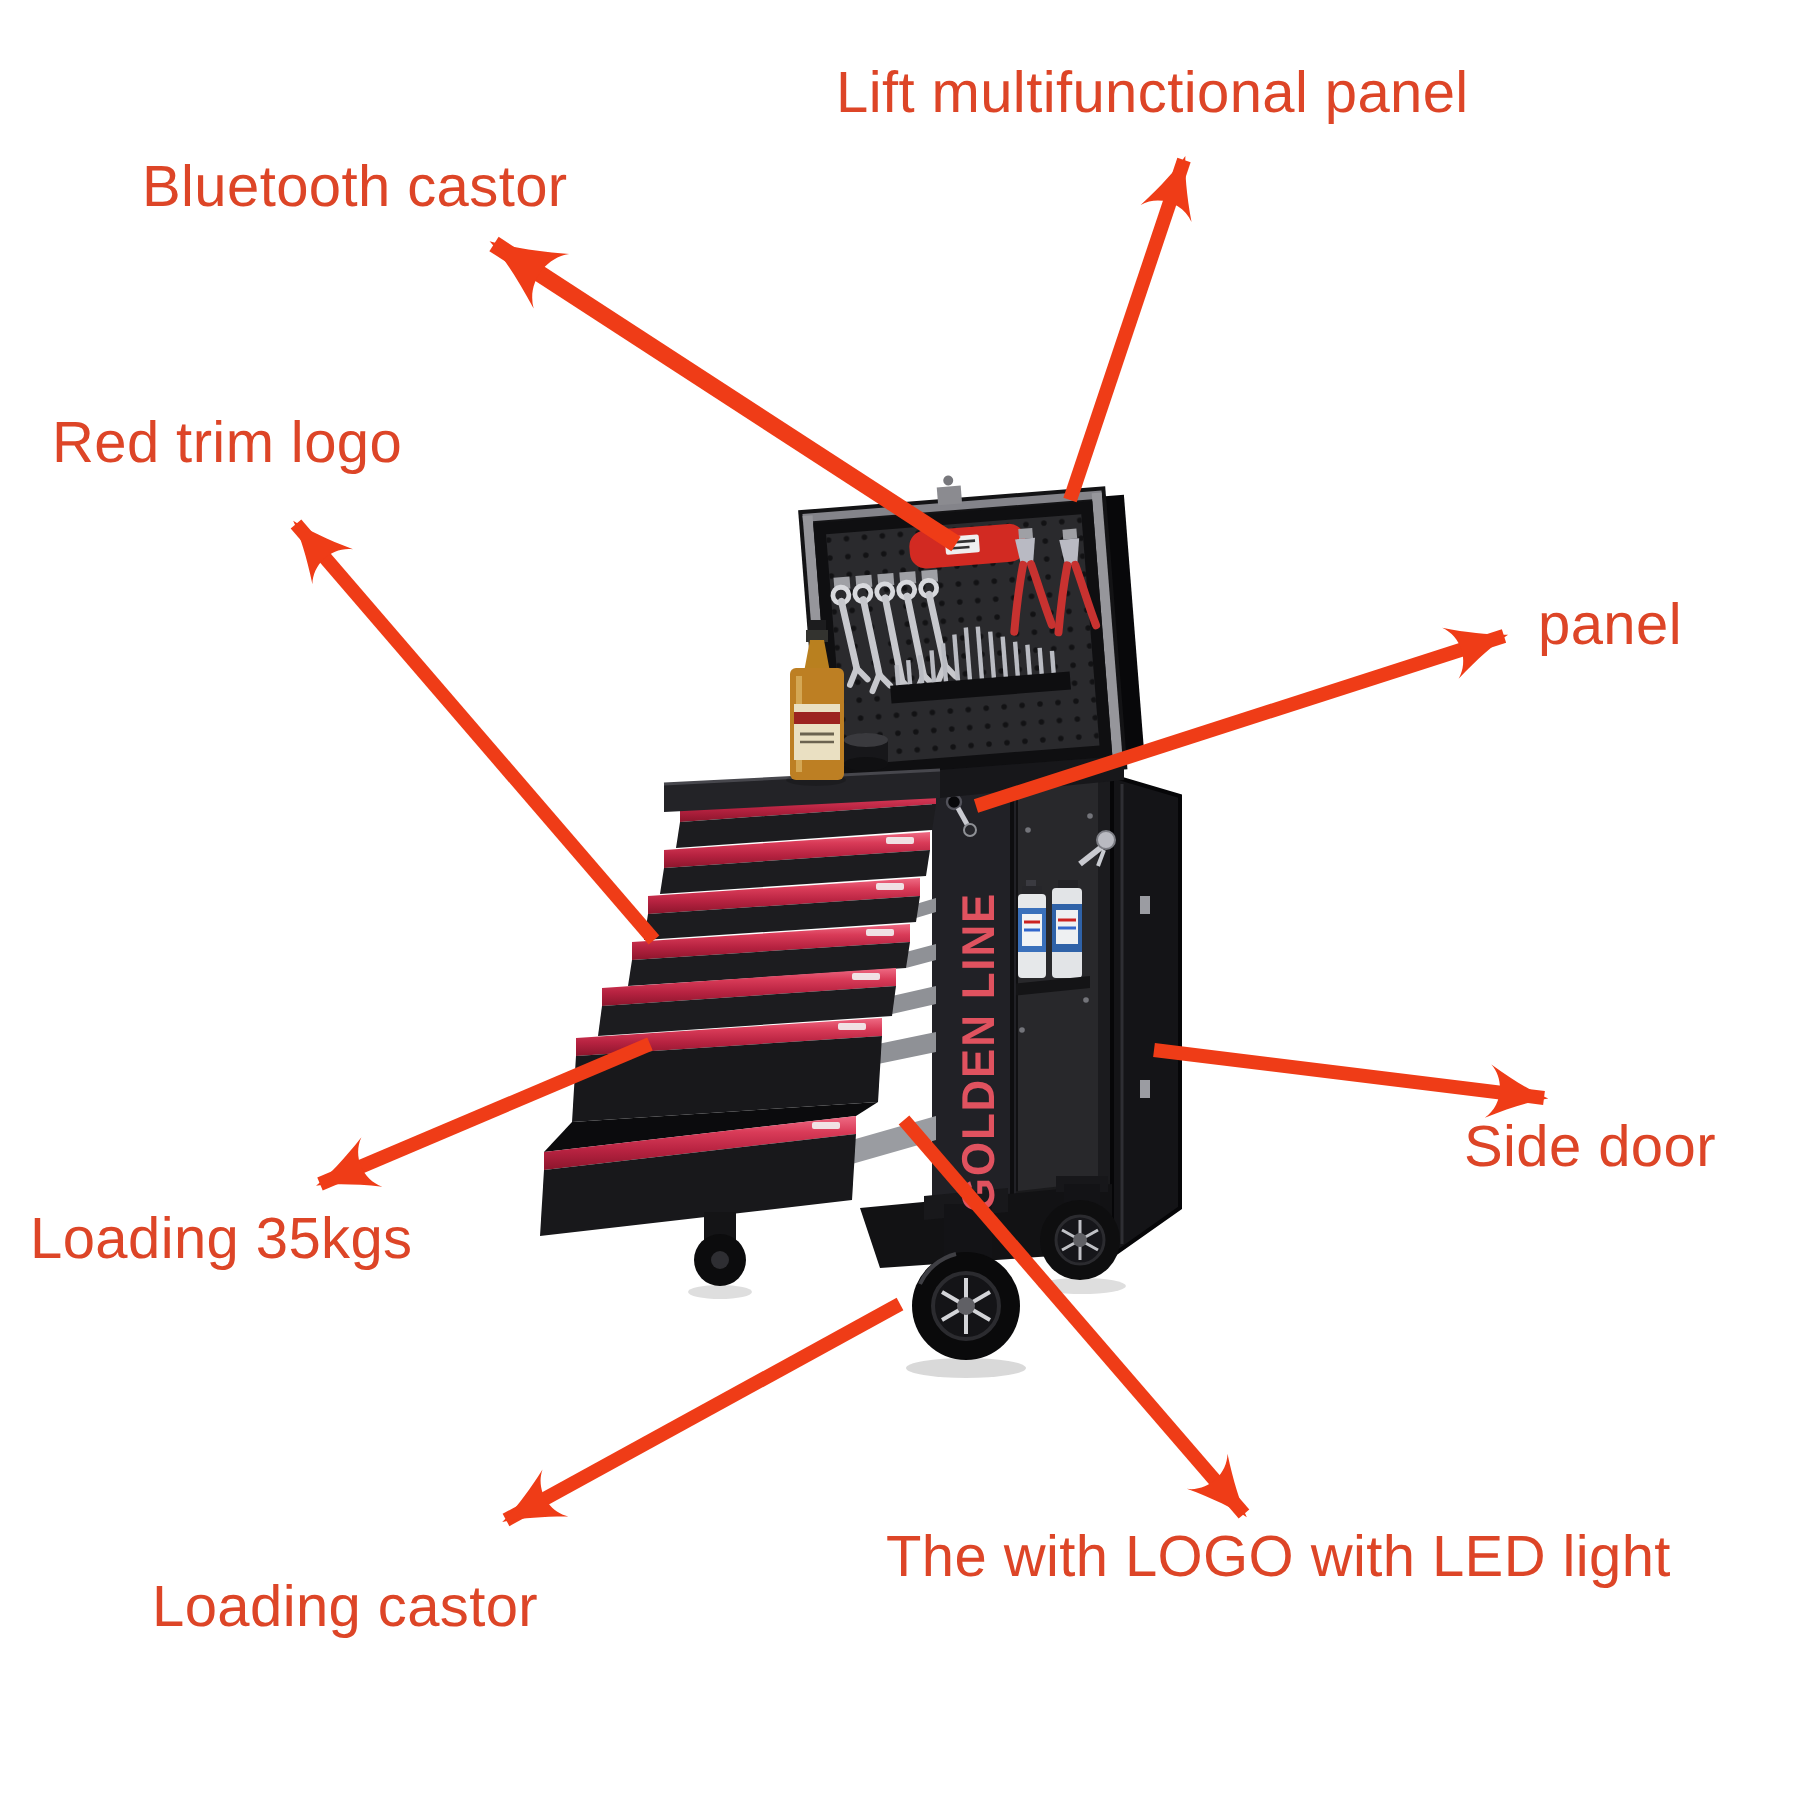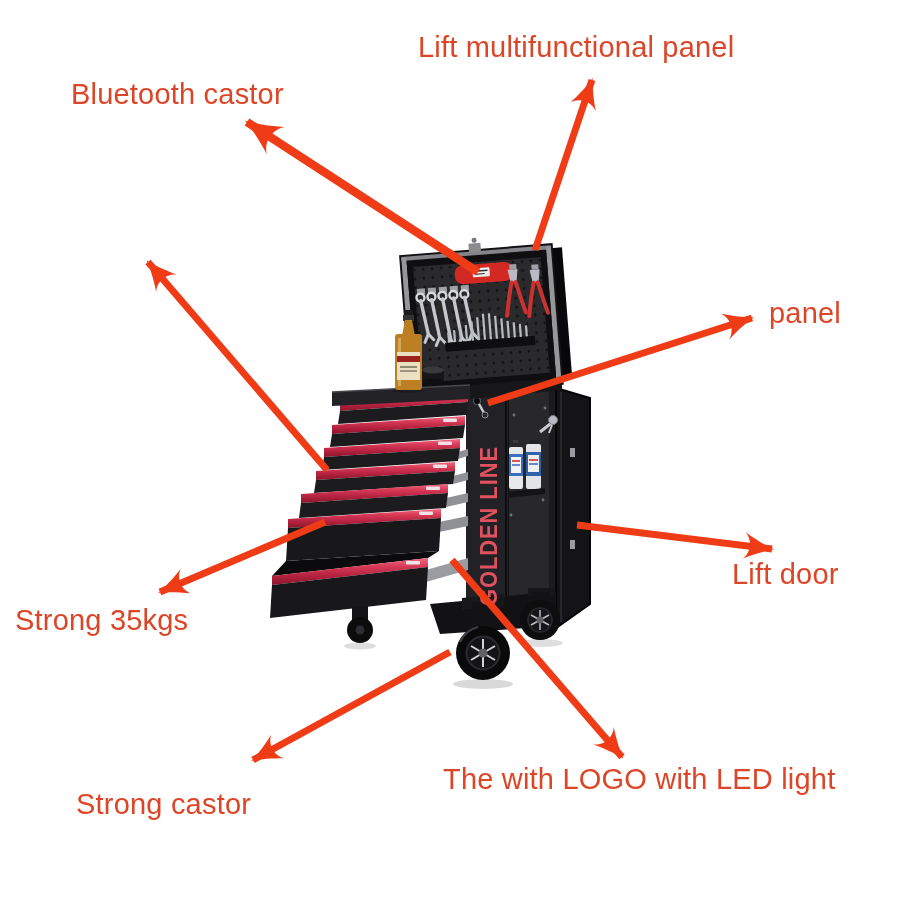--- a/index.html
+++ b/index.html
@@ -281,19 +281,20 @@
     <line x1="488" y1="403" x2="752" y2="318" stroke-width="7" marker-end="url(#ah)"></line>
     <line x1="577" y1="525" x2="772" y2="549" stroke-width="7" marker-end="url(#ah)"></line>
     <line x1="325" y1="522" x2="160" y2="592" stroke-width="7" marker-end="url(#ah)"></line>
     <line x1="450" y1="652" x2="253" y2="760" stroke-width="7" marker-end="url(#ah)"></line>
     <line x1="452" y1="560" x2="622" y2="757" stroke-width="7" marker-end="url(#ah)"></line>
   </g>
 </svg>
 
 <div class="callout" style="left:418px;top:32px">Lift multifunctional panel</div>
 <div class="callout" style="left:71px;top:79px">Bluetooth castor</div>
+<div class="callout" style="left:26px;top:207px">Red trim logo</div>
 <div class="callout" style="left:769px;top:298px">panel</div>
-<div class="callout" style="left:732px;top:559px">Lift door</div>
-<div class="callout" style="left:15px;top:605px">Strong 35kgs</div>
-<div class="callout" style="left:76px;top:789px">Strong castor</div>
+<div class="callout" style="left:732px;top:559px">Side door</div>
+<div class="callout" style="left:15px;top:605px">Loading 35kgs</div>
+<div class="callout" style="left:76px;top:789px">Loading castor</div>
 <div class="callout" style="left:443px;top:764px">The with LOGO with LED light</div>
 
 </div>
 
 </body></html>

